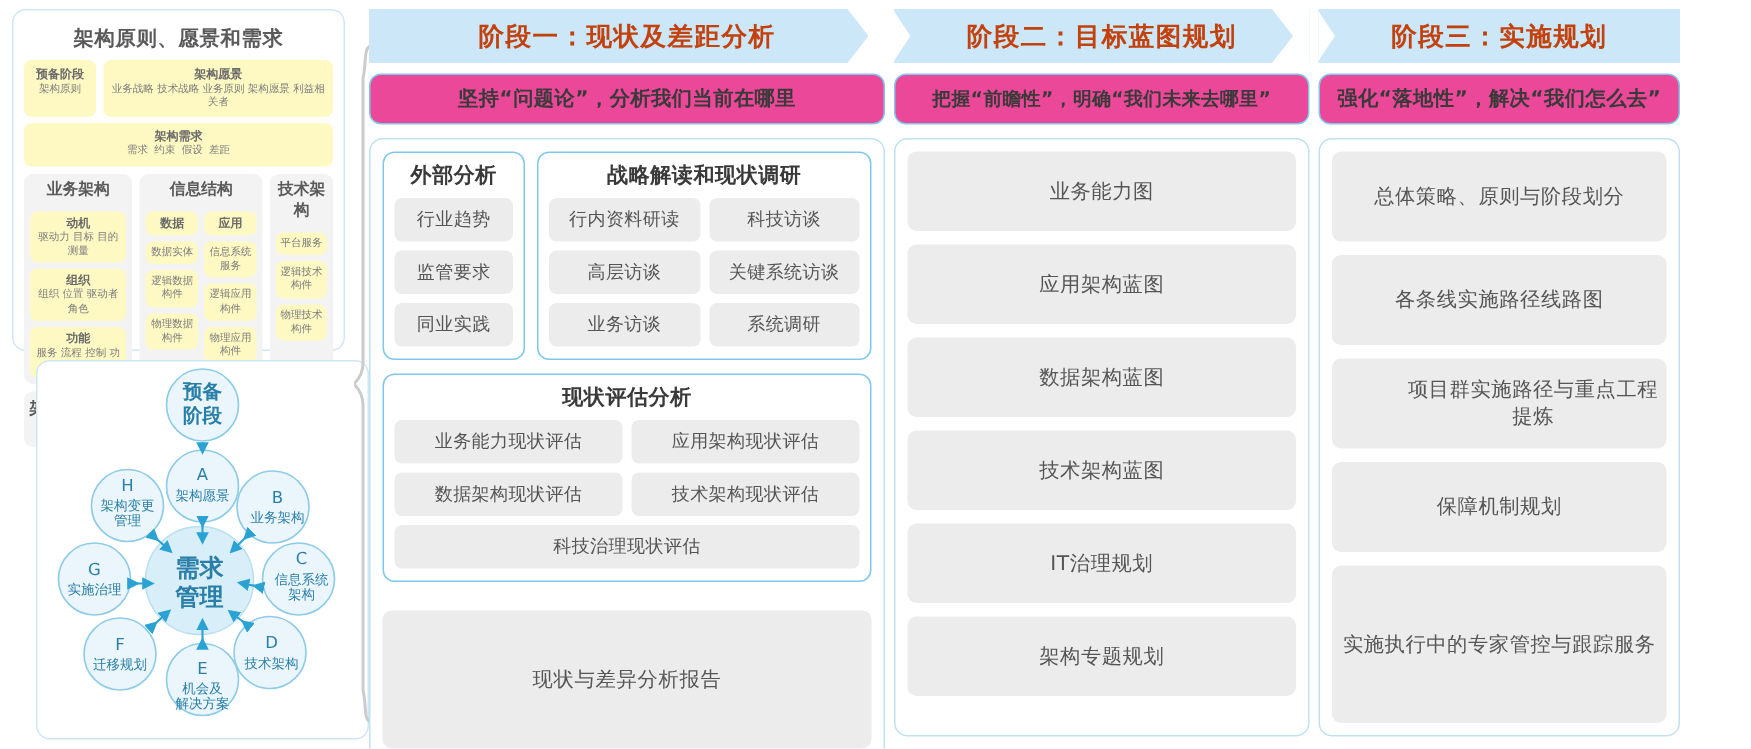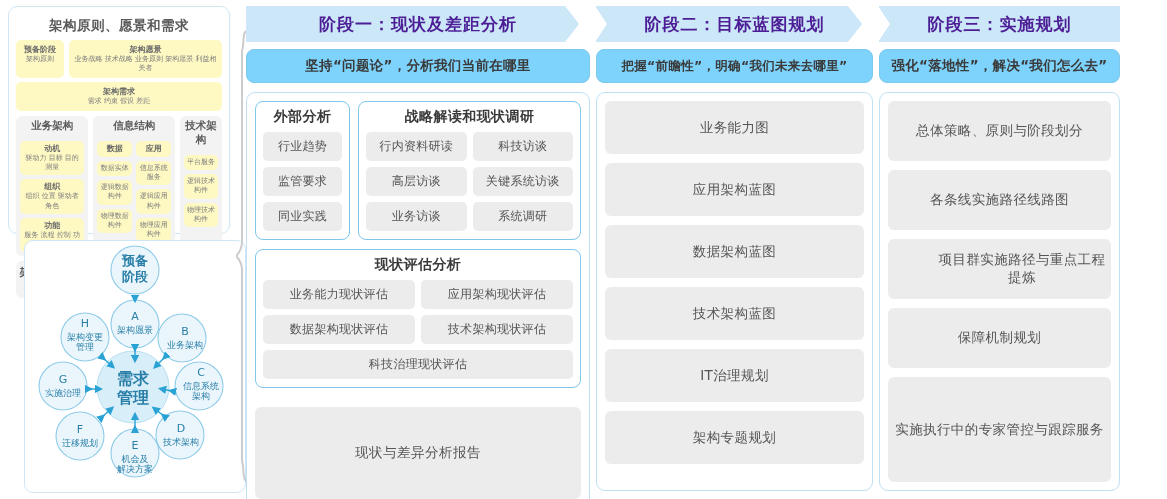--- a/index.html
+++ b/index.html
@@ -28,21 +28,21 @@
   .t-title{
     text-align:center;font-weight:bold;font-size:13.5px;color:#5a5a5a;
     letter-spacing:.5px;padding:4px 0 5px;
   }
   .row{display:flex;gap:5px;}
   .cellhead{font-weight:bold;font-size:8px;color:#6a6a6a;text-align:center;line-height:1.25;}
   .cellsub{font-size:7px;color:#7d7d7d;text-align:center;line-height:1.3;}
 
   .blk-prep{width:48px;padding:5px 2px;}
   .blk-vision{flex:1;padding:5px 3px;}
-  .blk-req{margin-top:4px;padding:5px 3px;}
+  .blk-req{margin-top:4px;padding:5px 3px;font-family:Liberation Mono, monospace;}
 
   .mid-row{display:flex;gap:5px;margin-top:5px;}
   .col-biz{width:76px;}
   .col-info{width:86px;}
   .col-tech{width:44px;}
   .colhead{font-weight:bold;font-size:10.5px;color:#5a5a5a;text-align:center;padding:3px 0 4px;}
   .colbody{padding:4px;display:flex;flex-direction:column;gap:4px;}
   .info-split{display:flex;gap:4px;}
   .info-sub{flex:1;display:flex;flex-direction:column;gap:4px;}
   .chip{padding:3px 2px;}
@@ -64,29 +64,29 @@
   .stage-1{left:0;width:344px;}
   .stage-2{left:350px;width:277px;}
   .stage-3{left:633px;width:241px;}
 
   .banner{
     position:relative;height:36px;background:#cbe7f8;
     display:flex;align-items:center;justify-content:center;
     overflow:hidden;
   }
   .banner-txt{
-    font-size:17px;font-weight:bold;color:#4c1d95;letter-spacing:1px;
+    font-size:17px;font-weight:bold;color:#c2410c;letter-spacing:1px;
     position:relative;z-index:2;
   }
   .chev{position:absolute;top:0;right:-1px;width:26px;height:36px;z-index:3;}
   .chev-in{position:absolute;top:0;left:-1px;width:26px;height:36px;z-index:3;}
 
   .subtitle{
     margin-top:7px;height:34px;border:1.4px solid #7ec8ec;border-radius:8px;
-    background:#7dd3fc;display:flex;align-items:center;justify-content:center;
+    background:#ec4899;display:flex;align-items:center;justify-content:center;
     font-size:13.5px;font-weight:bold;color:#3a3a3a;letter-spacing:.3px;
     box-sizing:border-box;
   }
 
   .body-panel{
     margin-top:9px;border:1.2px solid #bfe1f3;border-radius:9px;background:#fff;
     box-sizing:border-box;padding:8px;
   }
 
   

